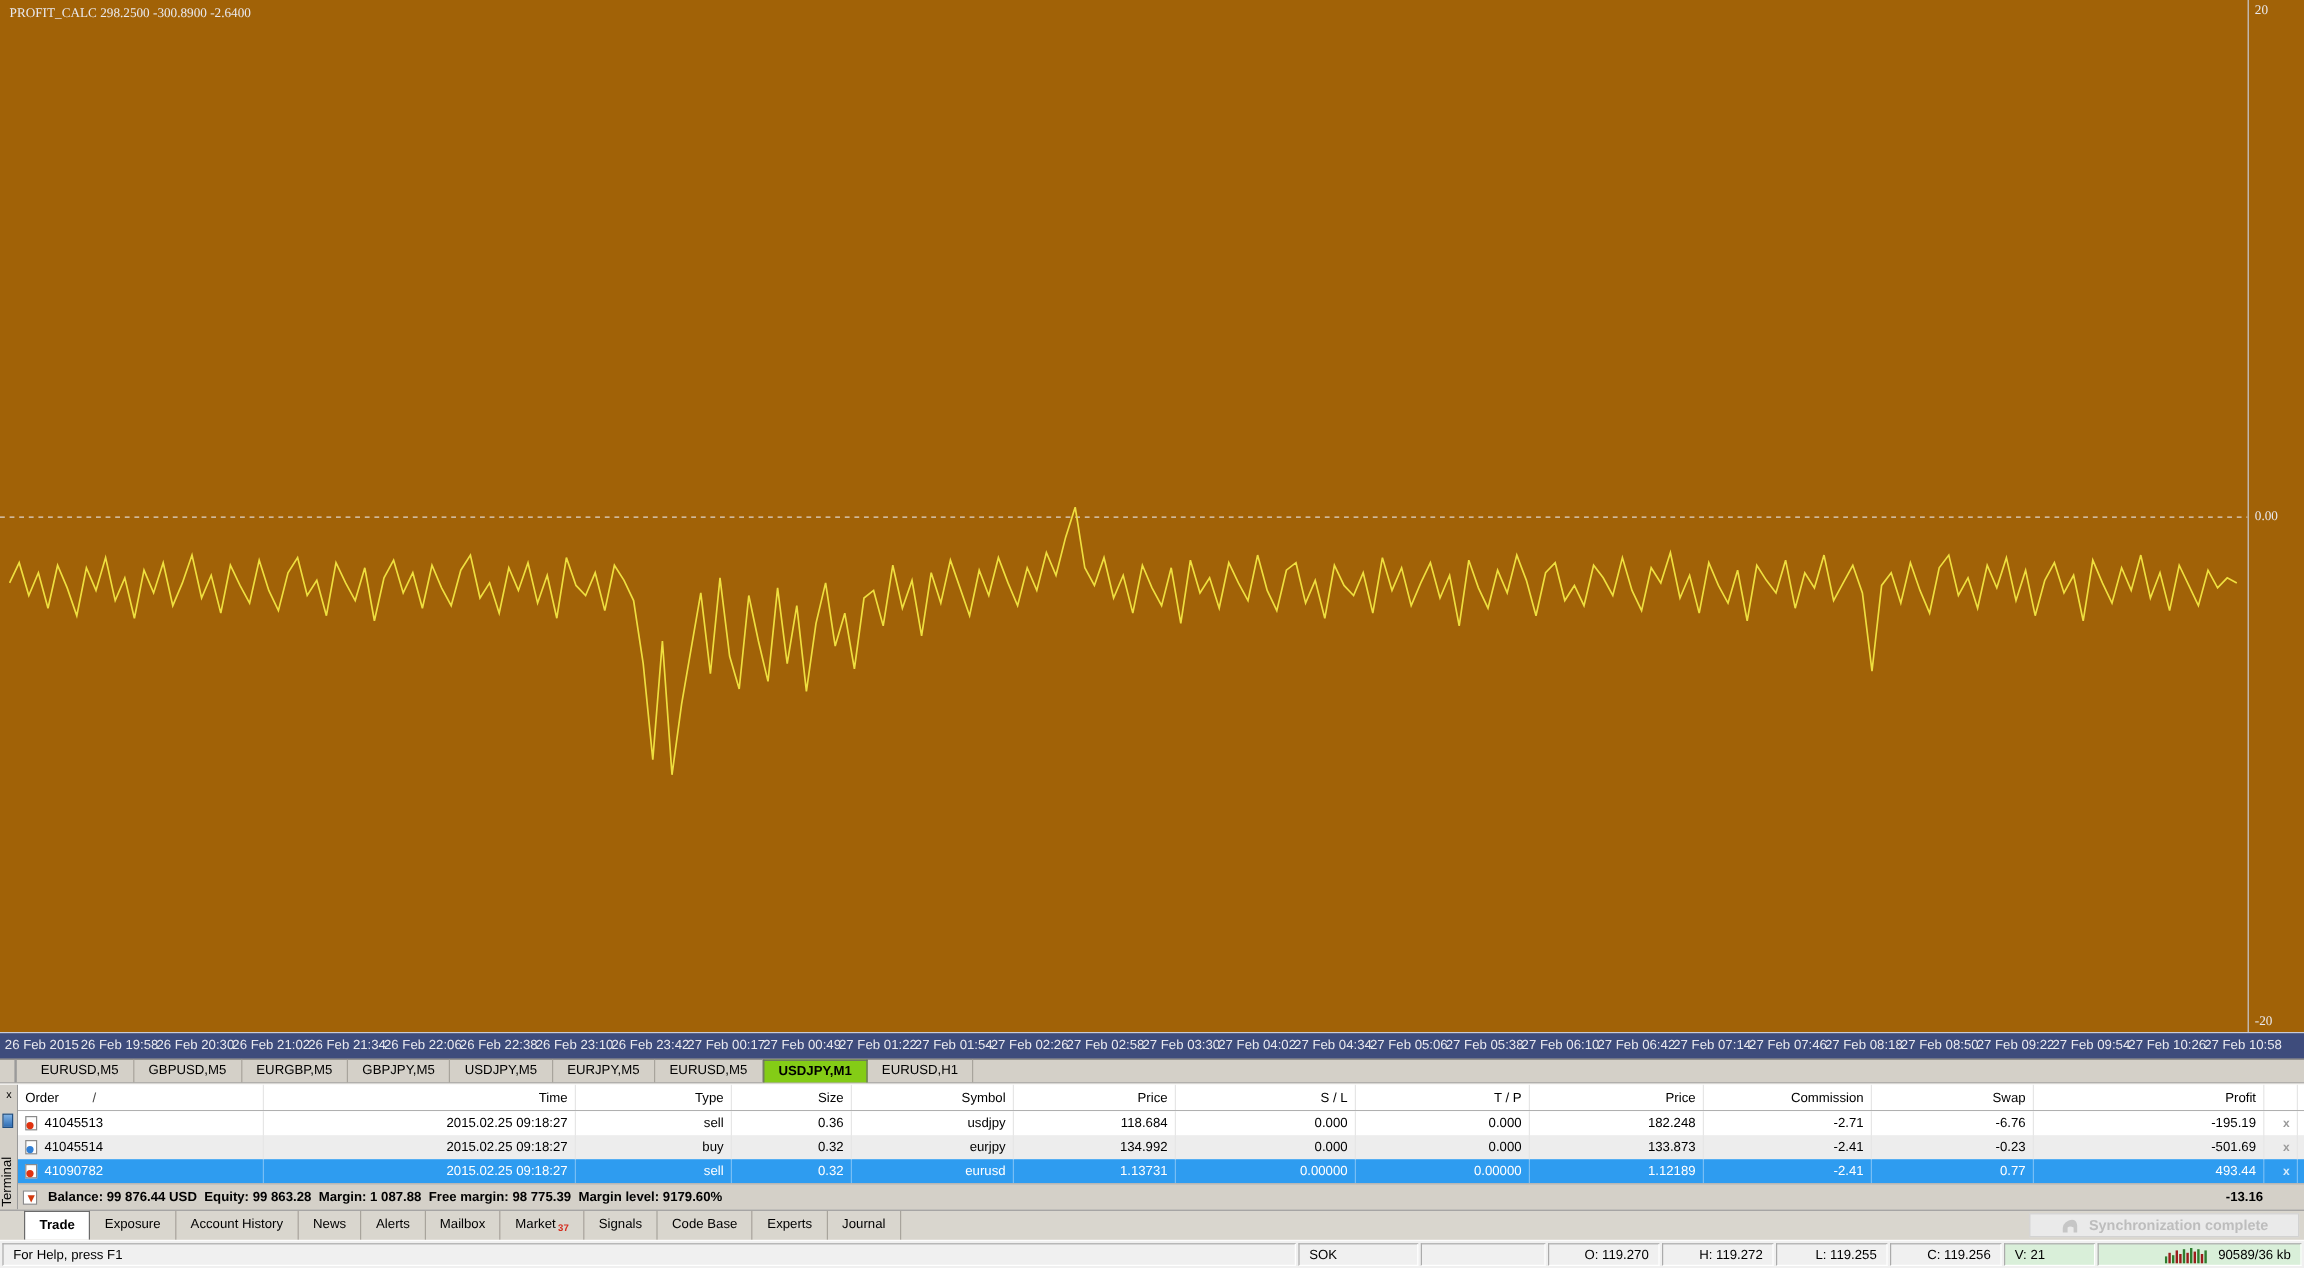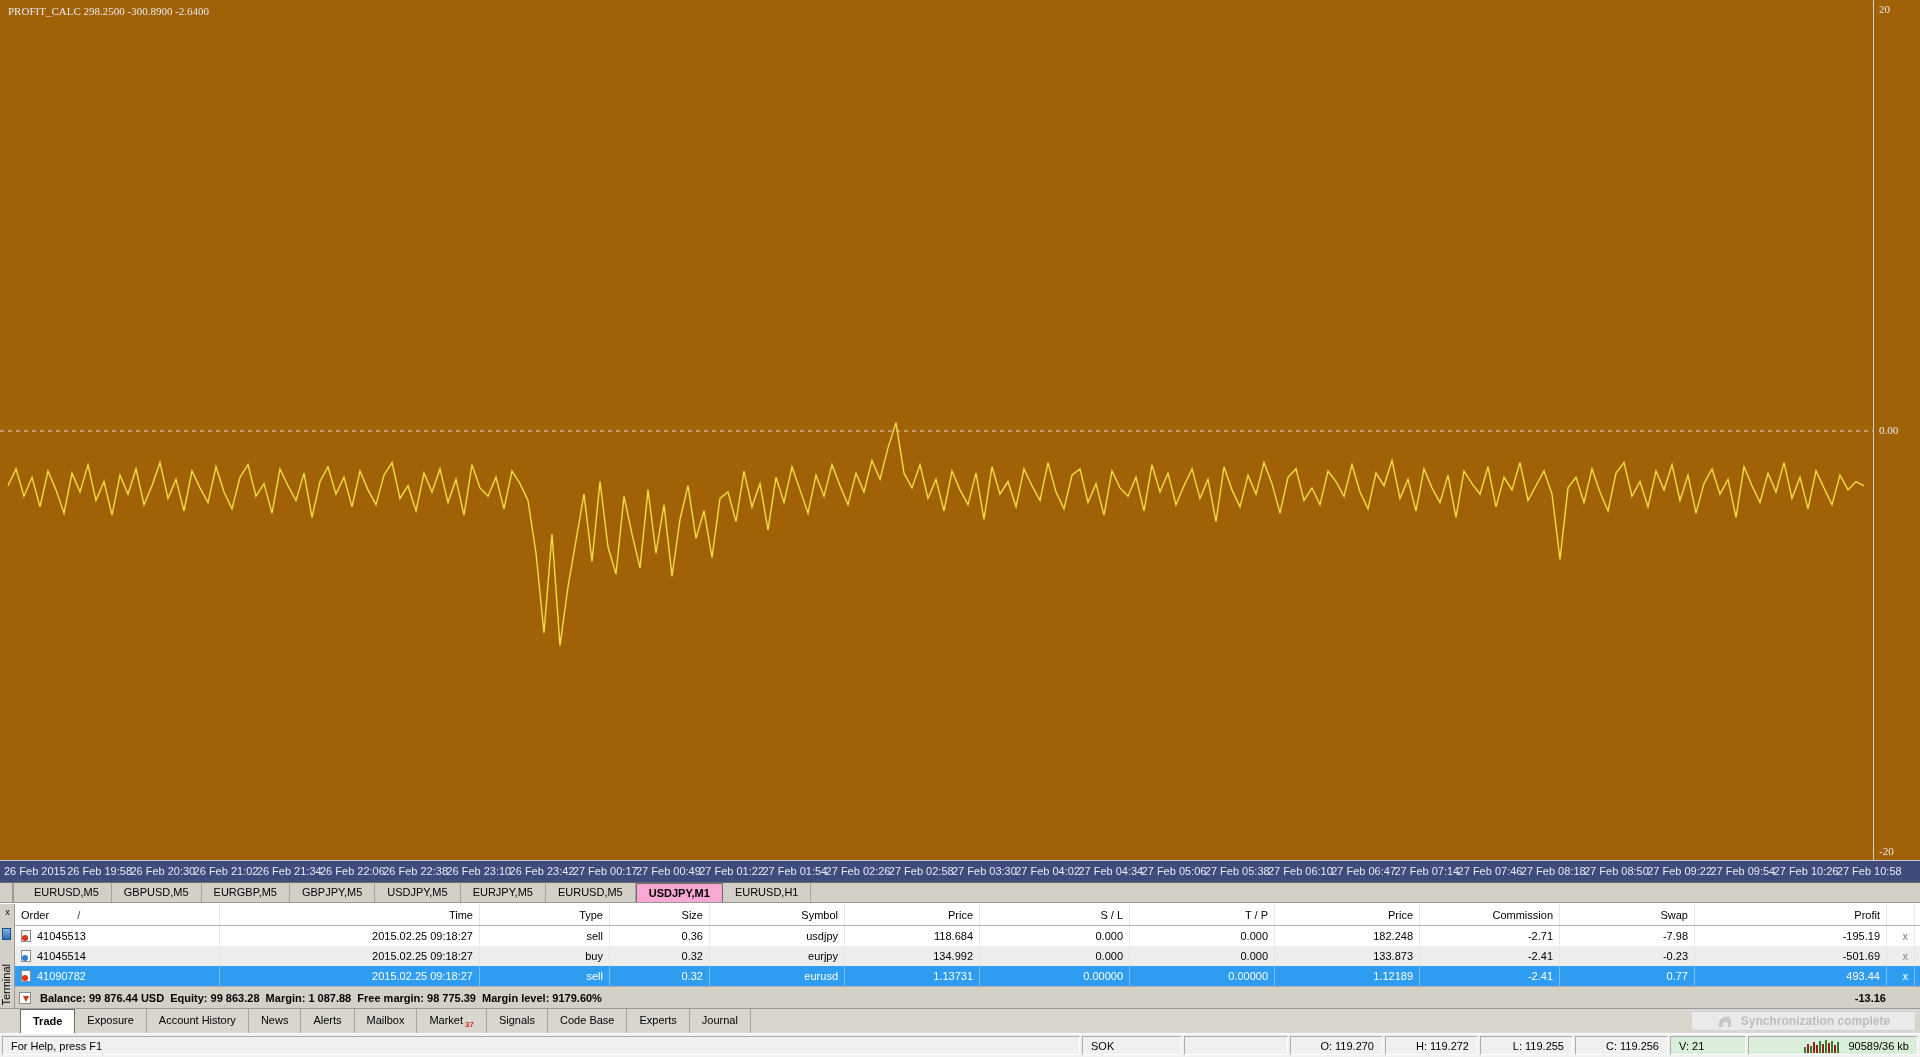--- a/index.html
+++ b/index.html
@@ -22,21 +22,21 @@
   .plbl-bottom { bottom:3px; }
 
   .time-axis { height:22px; background:#3E4C7C; border-top:1px solid #C9CBD6;
                position:relative; color:#E9E9EF; font-size:11px; flex:none; }
   .time-label { position:absolute; top:4px; white-space:nowrap; }
 
   
   .chart-tabs { height:21px; background:#D4D0C8; border-top:1px solid #6B6B6B; border-bottom:1px solid #9A9A9A;
                 display:flex; align-items:stretch; padding-left:12px; flex:none; }
   .chart-tab { padding:3px 12px 2px; border-right:1px solid #A8A49C; color:#000; white-space:nowrap; cursor:default; }
-  .chart-tab.active { background:#f9a8d4; font-weight:bold; border:1px solid #6B6B6B; border-bottom:none; margin-top:0; }
+  .chart-tab.active { background:#84cc16; font-weight:bold; border:1px solid #6B6B6B; border-bottom:none; margin-top:0; }
   .tab-gutter { width:6px; border-left:2px solid #9A9A9A; margin-right:4px; }
 
   
   .terminal { display:flex; flex:none; background:#D4D0C8; border-top:1px solid #FFFFFF; }
   .t-strip { width:14px; position:relative; background:#D4D0C8; flex:none; }
   .t-close { position:absolute; top:3px; left:2px; width:11px; height:11px; font-size:9px; line-height:10px;
              text-align:center; color:#000; cursor:default; }
   .t-blue-icon { position:absolute; top:24px; left:2px; width:9px; height:12px;
                  background:linear-gradient(#7FB2E5,#2E6DB4); border:1px solid #1F4E82; }
   .t-side-label { position:absolute; bottom:2px; left:0px; writing-mode:vertical-rl; transform:rotate(180deg);
@@ -127,21 +127,21 @@
       <span class="time-label" style="left: 699.2px;">27 Feb 01:22</span>
       <span class="time-label" style="left: 762.4px;">27 Feb 01:54</span>
       <span class="time-label" style="left: 825.6px;">27 Feb 02:26</span>
       <span class="time-label" style="left: 888.8px;">27 Feb 02:58</span>
       <span class="time-label" style="left: 952px;">27 Feb 03:30</span>
       <span class="time-label" style="left: 1015.2px;">27 Feb 04:02</span>
       <span class="time-label" style="left: 1078.4px;">27 Feb 04:34</span>
       <span class="time-label" style="left: 1141.6px;">27 Feb 05:06</span>
       <span class="time-label" style="left: 1204.8px;">27 Feb 05:38</span>
       <span class="time-label" style="left: 1268px;">27 Feb 06:10</span>
-      <span class="time-label" style="left: 1331.2px;">27 Feb 06:47</span>
+      <span class="time-label" style="left: 1331.2px;">27 Feb 06:42</span>
       <span class="time-label" style="left: 1394.4px;">27 Feb 07:14</span>
       <span class="time-label" style="left: 1457.6px;">27 Feb 07:46</span>
       <span class="time-label" style="left: 1520.8px;">27 Feb 08:18</span>
       <span class="time-label" style="left: 1584px;">27 Feb 08:50</span>
       <span class="time-label" style="left: 1647.2px;">27 Feb 09:22</span>
       <span class="time-label" style="left: 1710.4px;">27 Feb 09:54</span>
       <span class="time-label" style="left: 1773.6px;">27 Feb 10:26</span>
       <span class="time-label" style="left: 1836.8px;">27 Feb 10:58</span>
     </div>
 
@@ -188,21 +188,21 @@
             </div>
             <div class="cell right" style="width: 260px;">2015.02.25 09:18:27</div>
             <div class="cell right" style="width: 130px;">sell</div>
             <div class="cell right" style="width: 100px;">0.36</div>
             <div class="cell right" style="width: 135px;">usdjpy</div>
             <div class="cell right" style="width: 135px;">118.684</div>
             <div class="cell right" style="width: 150px;">0.000</div>
             <div class="cell right" style="width: 145px;">0.000</div>
             <div class="cell right" style="width: 145px;">182.248</div>
             <div class="cell right" style="width: 140px;">-2.71</div>
-            <div class="cell right" style="width: 135px;">-7.98</div>
+            <div class="cell right" style="width: 135px;">-6.76</div>
             <div class="cell right" style="width: 192px;">-195.19</div>
             <div class="cell right" style="width: 28px;">
               <span class="close-x">x</span>
             </div>
           </div>
           <div class="row alt">
             <div class="cell " style="width: 205px;">
               <span class="order-icon buy"></span>
               <span>41045514</span>
             </div>

